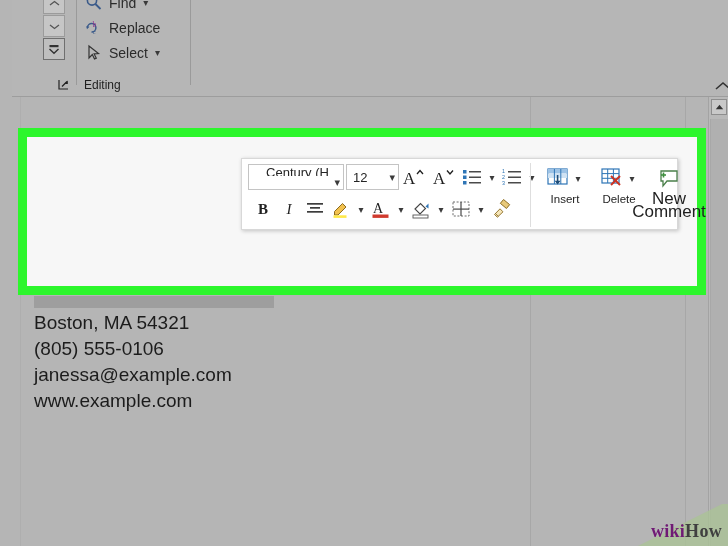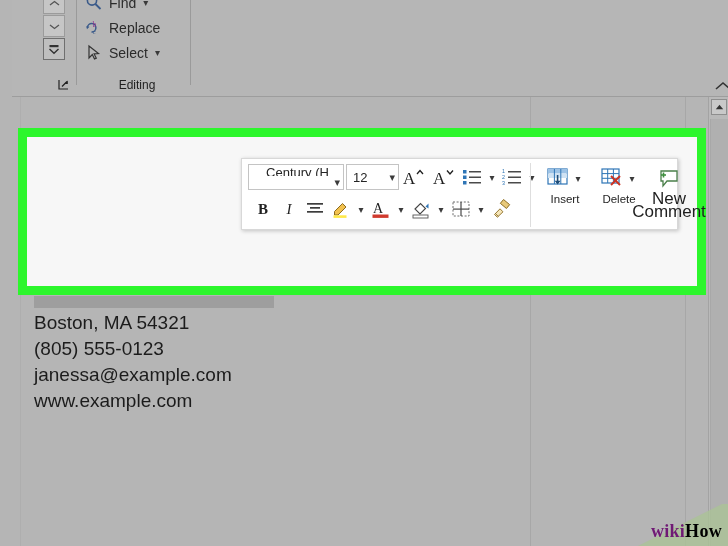--- a/index.html
+++ b/index.html
@@ -35,21 +35,21 @@
   
   .edit-group { position: absolute; left: 72px; top: -10px; width: 105px; }
   .edit-item {
     display: flex; align-items: center; height: 25px;
     font-size: 14px; color: #2b2b2b; gap: 5px;
   }
   .edit-ico { width: 20px; height: 20px; flex: 0 0 20px; position: relative; }
   .caret-sm { font-size: 10px; color: #3a3a3a; margin-left: 2px; }
   .grp-label {
     position: absolute; left: 72px; top: 78px; width: 106px;
-    text-align: center; font-size: 12px; color: #1f1f1f;
+    text-align: left; font-size: 12px; color: #1f1f1f;
   }
   .dialog-launcher {
     position: absolute; left: 45px; top: 78px; width: 14px; height: 14px;
   }
   .collapse-chev {
     position: absolute; right: 8px; top: 78px; width: 18px; height: 14px;
   }
 
   
   .vscroll {
@@ -176,21 +176,21 @@
     width: 0; height: 0;
     border-left: 120px solid transparent;
     border-bottom: 60px solid rgba(170,195,150,0.78);
   }
   .wm-txt {
     position: absolute; right: 6px; bottom: 4px;
     font-family: "Liberation Serif", serif;
     font-size: 18px; font-weight: bold; letter-spacing: 0.3px;
   }
   .wm-wiki { color: #701a75; }
-  .wm-how { color: #000000; }
+  .wm-how { color: #404040; }
 </style>
 </head>
 <body>
 
 <div id="root">
 
   <div class="ribbon">
 
     <div class="navstack">
       <div class="navbtn">
@@ -273,21 +273,21 @@
     <div class="page-edge-r2"></div>
 
     <div class="doc-white"></div>
 
     <div class="sel-block"></div>
     <div class="name-text">JUNE DOE</div>
     <div class="sel-bar2"></div>
 
     <div class="addr">
       <div>Boston, MA 54321</div>
-      <div>(805) 555-0123</div>
+      <div>(805) 555-0106</div>
       <div>janessa@example.com</div>
       <div>www.example.com</div>
     </div>
   </div>
 
   <div class="vscroll">
     <div class="vscroll-up">
       <svg width="9" height="6" viewBox="0 0 9 6">
           <polygon points="4.5,0.8 8.2,5.2 0.8,5.2" fill="#333"></polygon>
         </svg>

